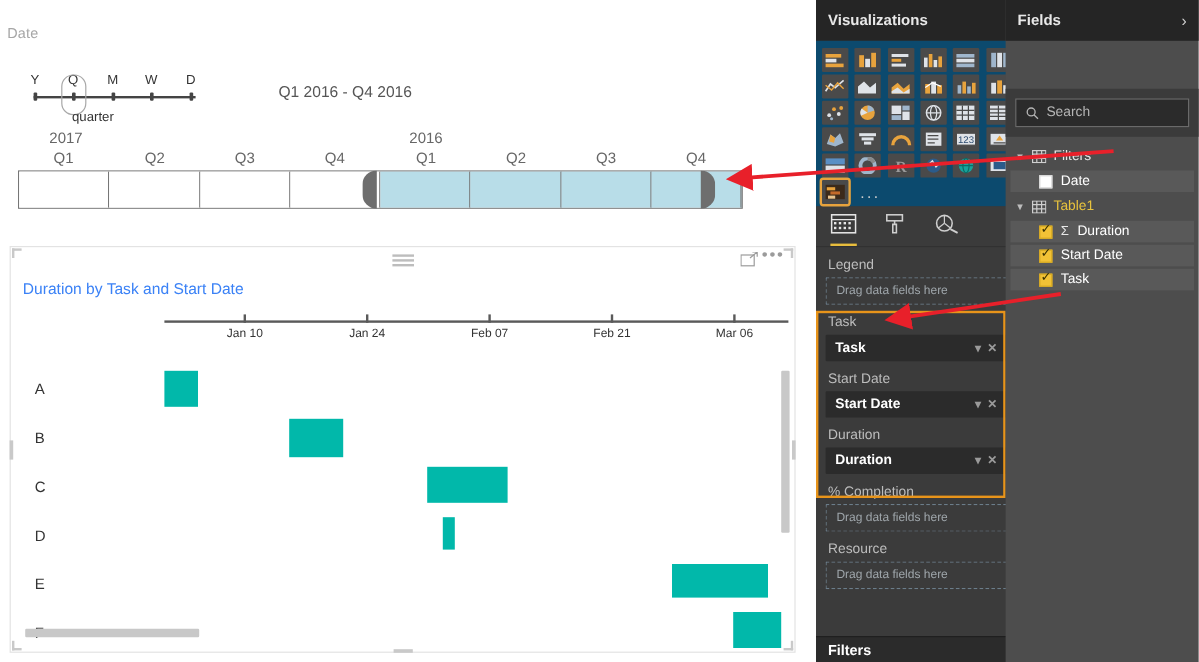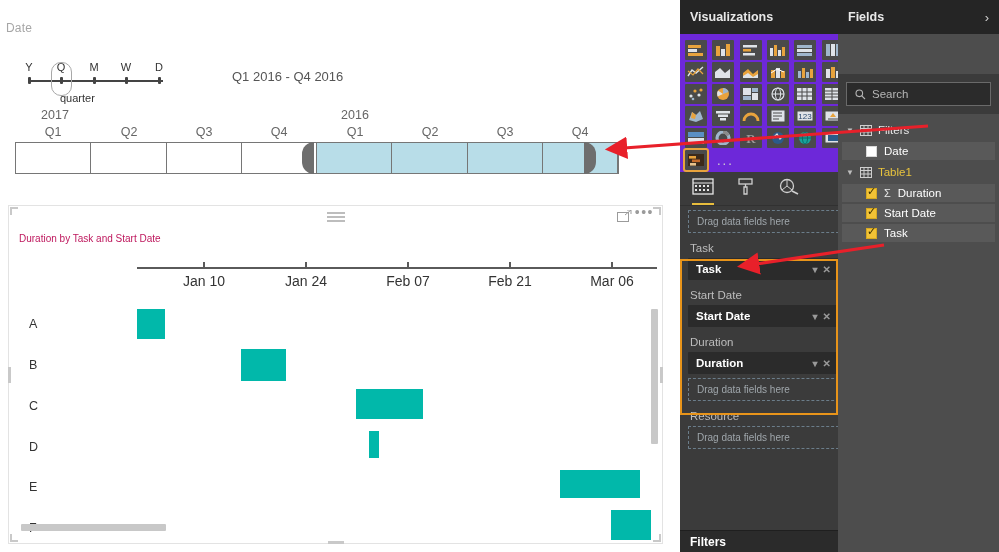--- a/index.html
+++ b/index.html
@@ -83,28 +83,28 @@
   .corner.bl { left:1px; bottom:1px;  border-right:none; border-top:none; }
   .corner.br { right:1px; bottom:1px; border-left:none;  border-top:none; }
   .edge-mid {
     position:absolute; background:#c9c9c9;
   }
   .edge-mid.left  { left:-1px; top:50%; width:3px; height:16px; transform:translateY(-50%);}
   .edge-mid.right { right:-1px; top:50%; width:3px; height:16px; transform:translateY(-50%);}
   .edge-mid.bottom{ bottom:-1px; left:50%; width:16px; height:3px; transform:translateX(-50%);}
 
   .vis-title {
-    position:absolute; left:10px; top:27px; font-size:10px; color:#be185d;
+    position:absolute; left:10px; top:27px; font-size:13px; color:#3b82f6;
   }
   .plot { position:absolute; left:0; top:45px; width:100%; height:294px; }
   .axis-line {
     position:absolute; left:128px; top:16px; width:520px; height:1.5px; background:#5a5a5a;
   }
   .axis-tick { position:absolute; top:11px; width:1.5px; height:7px; background:#5a5a5a; }
-  .axis-lab  { position:absolute; top:22px; font-size:14px; color:#333; transform:translateX(-50%);text-align:right; }
+  .axis-lab  { position:absolute; top:22px; font-size:10px; color:#333; transform:translateX(-50%);text-align:right; }
   .cat-lab   { position:absolute; left:20px; font-size:12.5px; color:#333; }
   .bar       { position:absolute; background:#01b8aa; }
 
   .h-scroll {
     position:absolute; left:12px; bottom:12px; width:145px; height:7px;
     background:#c8c8c8; border-radius:1px;
   }
   .v-scroll {
     position:absolute; right:4px; top:58px; width:7px; height:135px;
     background:#c8c8c8; border-radius:1px;
@@ -117,21 +117,21 @@
   }
   .pane-head {
     height:34px; background:#252525; display:flex; align-items:center;
     padding:0 10px; justify-content:space-between;
   }
   .pane-head .t { color:#e8e8e8; font-size:12.5px; font-weight:bold; }
   .chev { color:#d0d0d0; font-size:13px; }
 
   .icon-grid {
     padding:6px 5px 2px 5px; display:grid; grid-template-columns:repeat(6,1fr);
-    gap:2px 2px; background:#6d28d9;
+    gap:2px 2px; background:#0c4a6e;
   }
   .vi {
     width:22px; height:20px; border-radius:1px;
     background:#4a4a4a; position:relative; overflow:hidden;
     display:flex; align-items:center; justify-content:center;
     font-size:8px; color:#d9d9d9;
   }
   .vi svg { display:block; }
   .vi.sel { outline:2px solid #e8a33d; background:#4a4a4a; }
   .dots-more { color:#cfcfcf; letter-spacing:2px; font-size:13px; padding-left:4px;}
@@ -575,40 +575,42 @@
         <circle cx="9" cy="8" r="6.5" fill="none" stroke="#cfcfcf" stroke-width="1.3"></circle>
         <line x1="9" y1="8" x2="9" y2="1.5" stroke="#cfcfcf"></line>
           <line x1="9" y1="8" x2="4" y2="12" stroke="#cfcfcf"></line>
           <line x1="9" y1="8" x2="14" y2="12" stroke="#cfcfcf"></line>
         <line x1="14" y1="13" x2="20" y2="16" stroke="#cfcfcf" stroke-width="1.6"></line>
       </svg>
     </div>
   </div>
 
   <div class="wells">
+    <div class="well-label">Legend</div>
     <div class="well-drop">Drag data fields here</div>
 
     <div class="well-label">Task</div>
     <div class="well-chip">
       <span>Task</span>
       <span class="chip-ctrls">▾✕</span>
     </div>
 
     <div class="well-label">Start Date</div>
     <div class="well-chip">
       <span>Start Date</span>
       <span class="chip-ctrls">▾✕</span>
     </div>
 
     <div class="well-label">Duration</div>
     <div class="well-chip">
       <span>Duration</span>
       <span class="chip-ctrls">▾✕</span>
     </div>
 
+    <div class="well-label">% Completion</div>
     <div class="well-drop">Drag data fields here</div>
 
     <div class="well-label">Resource</div>
     <div class="well-drop">Drag data fields here</div>
 
     <div id="well-highlight"></div>
   </div>
 
   <div class="filters-head">Filters</div>
 </div>

